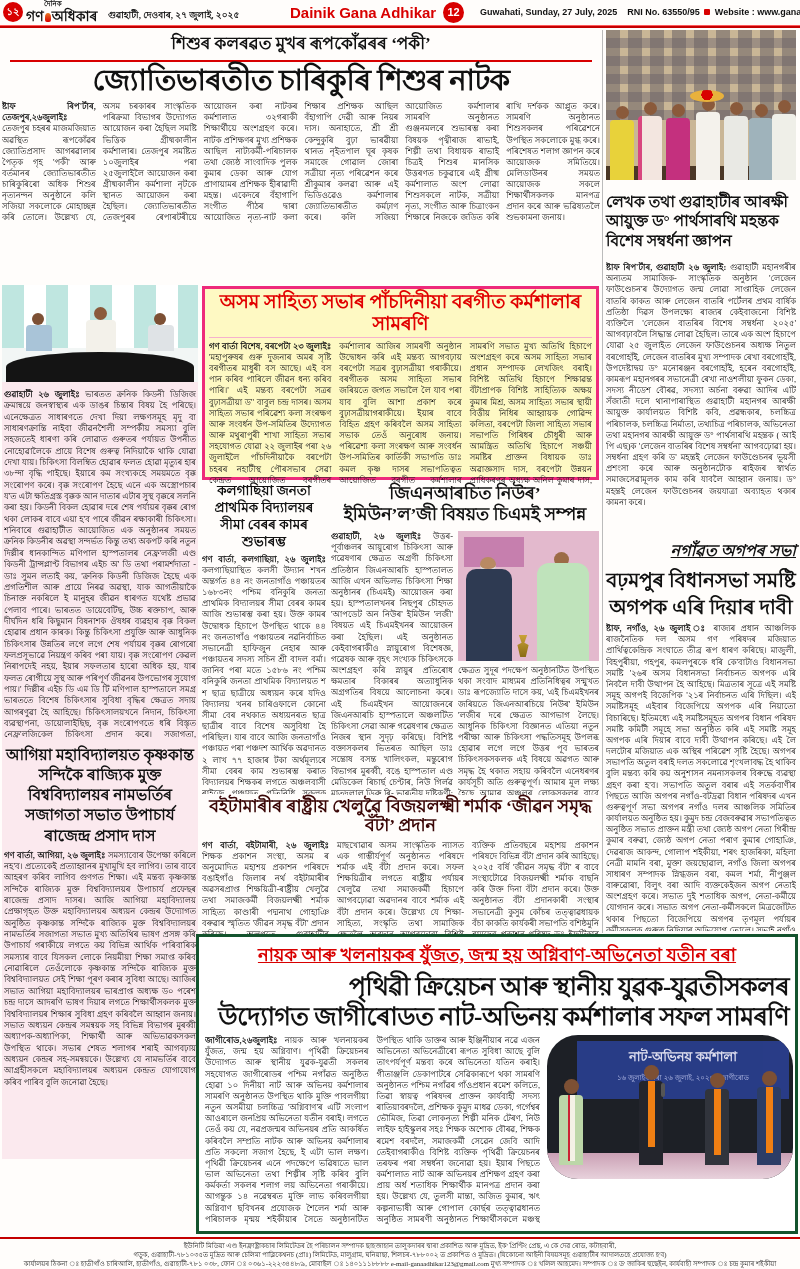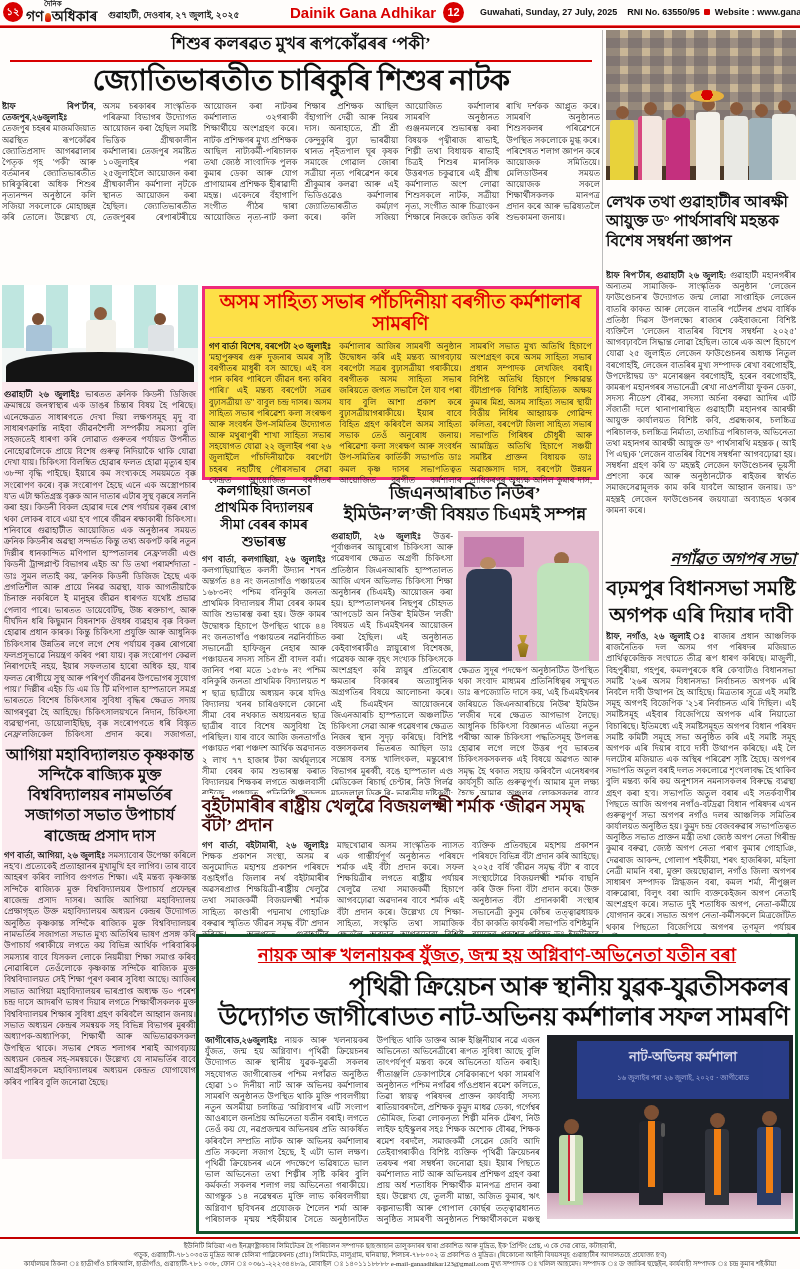--- a/index.html
+++ b/index.html
@@ -44,42 +44,42 @@
     background:
       repeating-linear-gradient(90deg, rgba(30,30,60,.55) 0 14px, rgba(0,0,0,0) 14px 22px),
       repeating-linear-gradient(0deg, rgba(40,40,80,.5) 0 10px, rgba(0,0,0,0) 10px 18px);
     opacity:.55; }
   .person { position:absolute; bottom:0; }
   .head { width:13px; height:13px; border-radius:50%; background:#8a5a3b; margin:0 auto 1px auto; }
   .torso { width:24px; border-radius:4px 4px 0 0; }
   .japi { position:absolute; left:-6px; top:-8px; width:34px; height:12px; border-radius:50%;
     background:radial-gradient(circle at 50% 40%, #d80000 0 30%, #e8b13c 31% 100%); }
   .award-head { margin-top:12px; font-weight:bold; font-size:15.5px; line-height:1.25; }
-  .award-body { margin-top:20px; height:270px; overflow:hidden; font-size:8.4px; line-height:1.33; text-align:justify; }
+  .award-body { margin-top:12px; height:270px; overflow:hidden; font-size:8.4px; line-height:1.33; text-align:justify; }
   .nagaon-kicker { margin-top:6px; text-align:right; font-weight:bold; font-size:16px; text-decoration:underline; font-style:italic; }
   .nagaon-head { margin-top:3px; text-align:center; font-weight:bold; font-size:20px; line-height:1.2; }
   .nagaon-body { margin-top:4px; height:308px; overflow:hidden; font-size:8.4px; line-height:1.33; text-align:justify; }
 
   
   .leftcol { position:absolute; left:2px; top:285px; width:196px; }
   .photo2 { width:196px; height:97px; background:#f2f6f5; }
   .backdrop { position:absolute; inset:0 0 35% 0;
     background:
       repeating-linear-gradient(90deg,#bfe6e0 0 22px, #ffffff 22px 44px),
       repeating-linear-gradient(0deg, rgba(255,255,255,.35) 0 14px, rgba(0,0,0,0) 14px 28px); }
   .table-black { position:absolute; left:4px; bottom:0; width:188px; height:30px; background:#141414; border-radius:50% 50% 0 0; }
   .pinkwrap { background:#fbe9ee; padding:3px 2px; }
   .doc-head { text-align:center; font-weight:bold; font-size:15.5px; line-height:1.3; }
   .doc-body { margin-top:4px; height:350px; overflow:hidden; font-size:8.4px; line-height:1.35; text-align:justify; }
   .agia-head { margin-top:6px; text-align:center; font-weight:bold; font-size:15.5px; line-height:1.3; }
   .agia-body { margin-top:4px; height:306px; overflow:hidden; font-size:8.4px; line-height:1.35; text-align:justify; }
 
   
   .sahitya { position:absolute; left:202px; top:286px; width:397px; height:194px;
-    border:3px solid #ee2a7b; background:#fde047; padding:2px 4px; }
+    border:3px solid #ee2a7b; background:#fef9c3; padding:2px 4px; }
   .sahitya-head { text-align:center; color:#e10000; font-weight:bold; font-size:19px; line-height:1.15; border-bottom:1px solid #f5b1cd; padding-bottom:2px; }
   .sahitya-body { margin-top:3px; height:152px; overflow:hidden; column-count:3; column-gap:8px;
     font-size:8.4px; line-height:1.33; text-align:justify; }
 
   
   .kalgachia { position:absolute; left:202px; top:483px; width:124px; }
   .kal-head { text-align:center; font-weight:bold; font-size:13.5px; line-height:1.25; }
   .kal-body { margin-top:3px; height:240px; overflow:hidden; font-size:8.4px; line-height:1.33; text-align:justify; }
 
   
@@ -92,32 +92,32 @@
     font-size:8.4px; line-height:1.33; text-align:justify; }
   .lamp { position:absolute; left:58px; bottom:4px; width:14px; height:22px;
     background:linear-gradient(#caa338,#8a6b13); clip-path:polygon(20% 0,80% 0,60% 35%,90% 45%,70% 100%,30% 100%,10% 45%,40% 35%); }
   .suit-man { position:absolute; left:8px; bottom:0; width:46px; height:92px; background:#2e3a52; border-radius:10px 10px 0 0; }
   .suit-head { position:absolute; left:22px; bottom:88px; width:16px; height:16px; border-radius:50%; background:#b98a63; border-bottom:4px solid #ddd; }
   .saree-woman { position:absolute; right:10px; bottom:0; width:52px; height:98px; background:#bfe3bb; border-radius:12px 12px 0 0; }
   .saree-head { position:absolute; right:30px; bottom:94px; width:15px; height:15px; border-radius:50%; background:#9c6b46; }
 
   
   .boitamari { position:absolute; left:202px; top:797px; width:397px; }
-  .boi-head { text-align:left; font-weight:bold; font-size:17.5px; color:#3a0606; line-height:1.1; }
+  .boi-head { text-align:center; font-weight:bold; font-size:17.5px; color:#3a0606; line-height:1.1; }
   .boi-body { margin-top:4px; height:104px; overflow:hidden; column-count:3; column-gap:8px;
     font-size:8.4px; line-height:1.33; text-align:justify; }
 
   
   .jagiroad { position:absolute; left:196px; top:934px; width:602px; height:300px;
     border:3px solid #14532d; background:#fff; padding:4px 6px; }
   .jag-kicker { text-align:center; color:#d80000; font-weight:bold; font-size:18px; text-decoration:underline; }
   .jag-head { text-align:right; font-weight:bold; font-size:25px; line-height:1.2; letter-spacing:-0.5px; }
   .jag-body { position:absolute; left:6px; top:98px; width:335px; height:192px; overflow:hidden;
     column-count:2; column-gap:8px; font-size:8.4px; line-height:1.33; text-align:justify; }
-  .photo4 { position:absolute; left:348px; top:98px; width:246px; height:184px; background:#1d2026; }
+  .photo4 { position:absolute; left:348px; top:98px; width:246px; height:144px; background:#1d2026;border-radius:31px; }
   .banner { position:absolute; left:30px; top:6px; right:4px; height:58px; background:#2a3f8f;
     color:#eef; font-weight:bold; font-size:13px; text-align:center; padding-top:6px;
     font-family:"Liberation Sans",sans-serif; opacity:.92; }
   .banner small { display:block; font-size:7px; font-weight:normal; margin-top:4px; color:#cdd6ff; }
   .stage { position:absolute; left:0; bottom:0; width:100%; height:26px; background:linear-gradient(#caa0b4,#e8d2dc); }
   .man { position:absolute; bottom:14px; }
   .man .head { width:15px; height:15px; background:#7d5034; }
   .man .torso { height:74px; }
   .scarf { position:absolute; left:9px; top:16px; width:7px; height:66px; background:#f07f13; }
 

